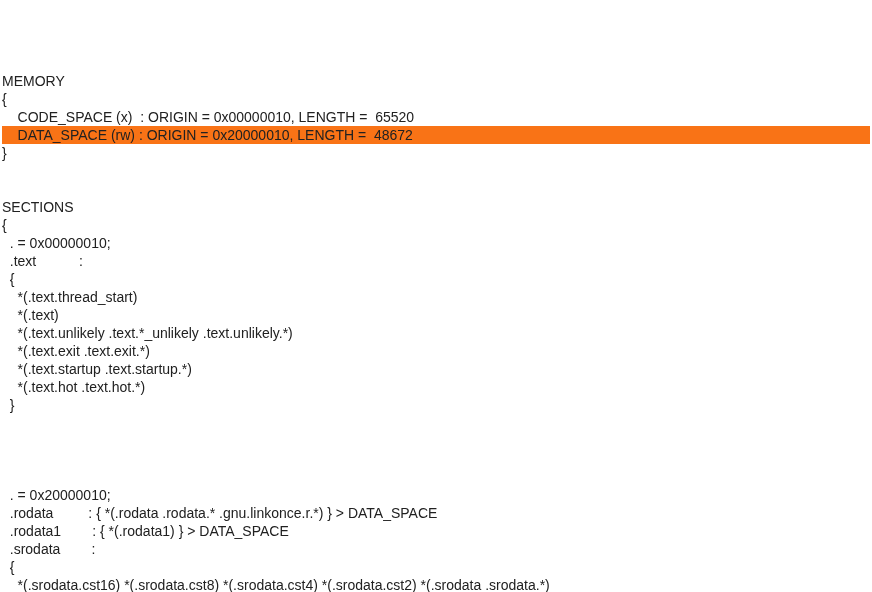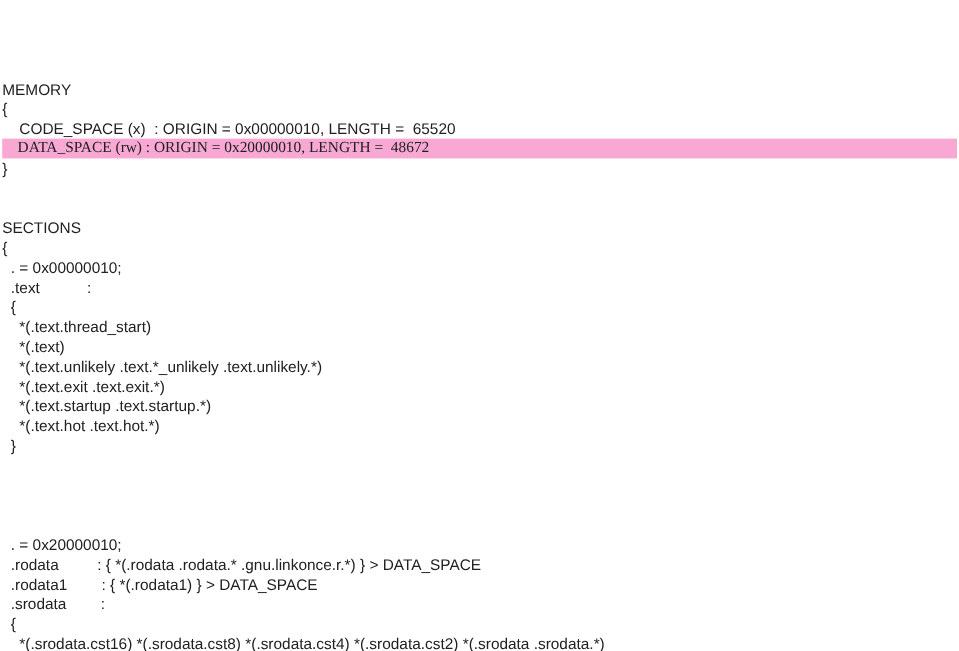--- a/index.html
+++ b/index.html
@@ -15,22 +15,21 @@
     white-space: pre;
   }
   .code-container {
     padding: 0 2px;
   }
   .line {
     display: block;
     min-height: 18px;
   }
   .highlight {
-    background: #f9a8d4;
-    font-family: Liberation Serif, serif;
+    background: #f97316;
   }
 </style>
 </head>
 <body>
 
 
 
 <div class="code-container" id="code-root"><span class="line">MEMORY</span><span class="line">{</span><span class="line">    CODE_SPACE (x)  : ORIGIN = 0x00000010, LENGTH =  65520</span><span class="line highlight">    DATA_SPACE (rw) : ORIGIN = 0x20000010, LENGTH =  48672</span><span class="line">}</span><span class="line">&nbsp;</span><span class="line">&nbsp;</span><span class="line">SECTIONS</span><span class="line">{</span><span class="line">  . = 0x00000010;</span><span class="line">  .text           :</span><span class="line">  {</span><span class="line">    *(.text.thread_start)</span><span class="line">    *(.text)</span><span class="line">    *(.text.unlikely .text.*_unlikely .text.unlikely.*)</span><span class="line">    *(.text.exit .text.exit.*)</span><span class="line">    *(.text.startup .text.startup.*)</span><span class="line">    *(.text.hot .text.hot.*)</span><span class="line">  }</span><span class="line">&nbsp;</span><span class="line">&nbsp;</span><span class="line">&nbsp;</span><span class="line">&nbsp;</span><span class="line">  . = 0x20000010;</span><span class="line">  .rodata         : { *(.rodata .rodata.* .gnu.linkonce.r.*) } &gt; DATA_SPACE</span><span class="line">  .rodata1        : { *(.rodata1) } &gt; DATA_SPACE</span><span class="line">  .srodata        :</span><span class="line">  {</span><span class="line">    *(.srodata.cst16) *(.srodata.cst8) *(.srodata.cst4) *(.srodata.cst2) *(.srodata .srodata.*)</span></div>
 
 

